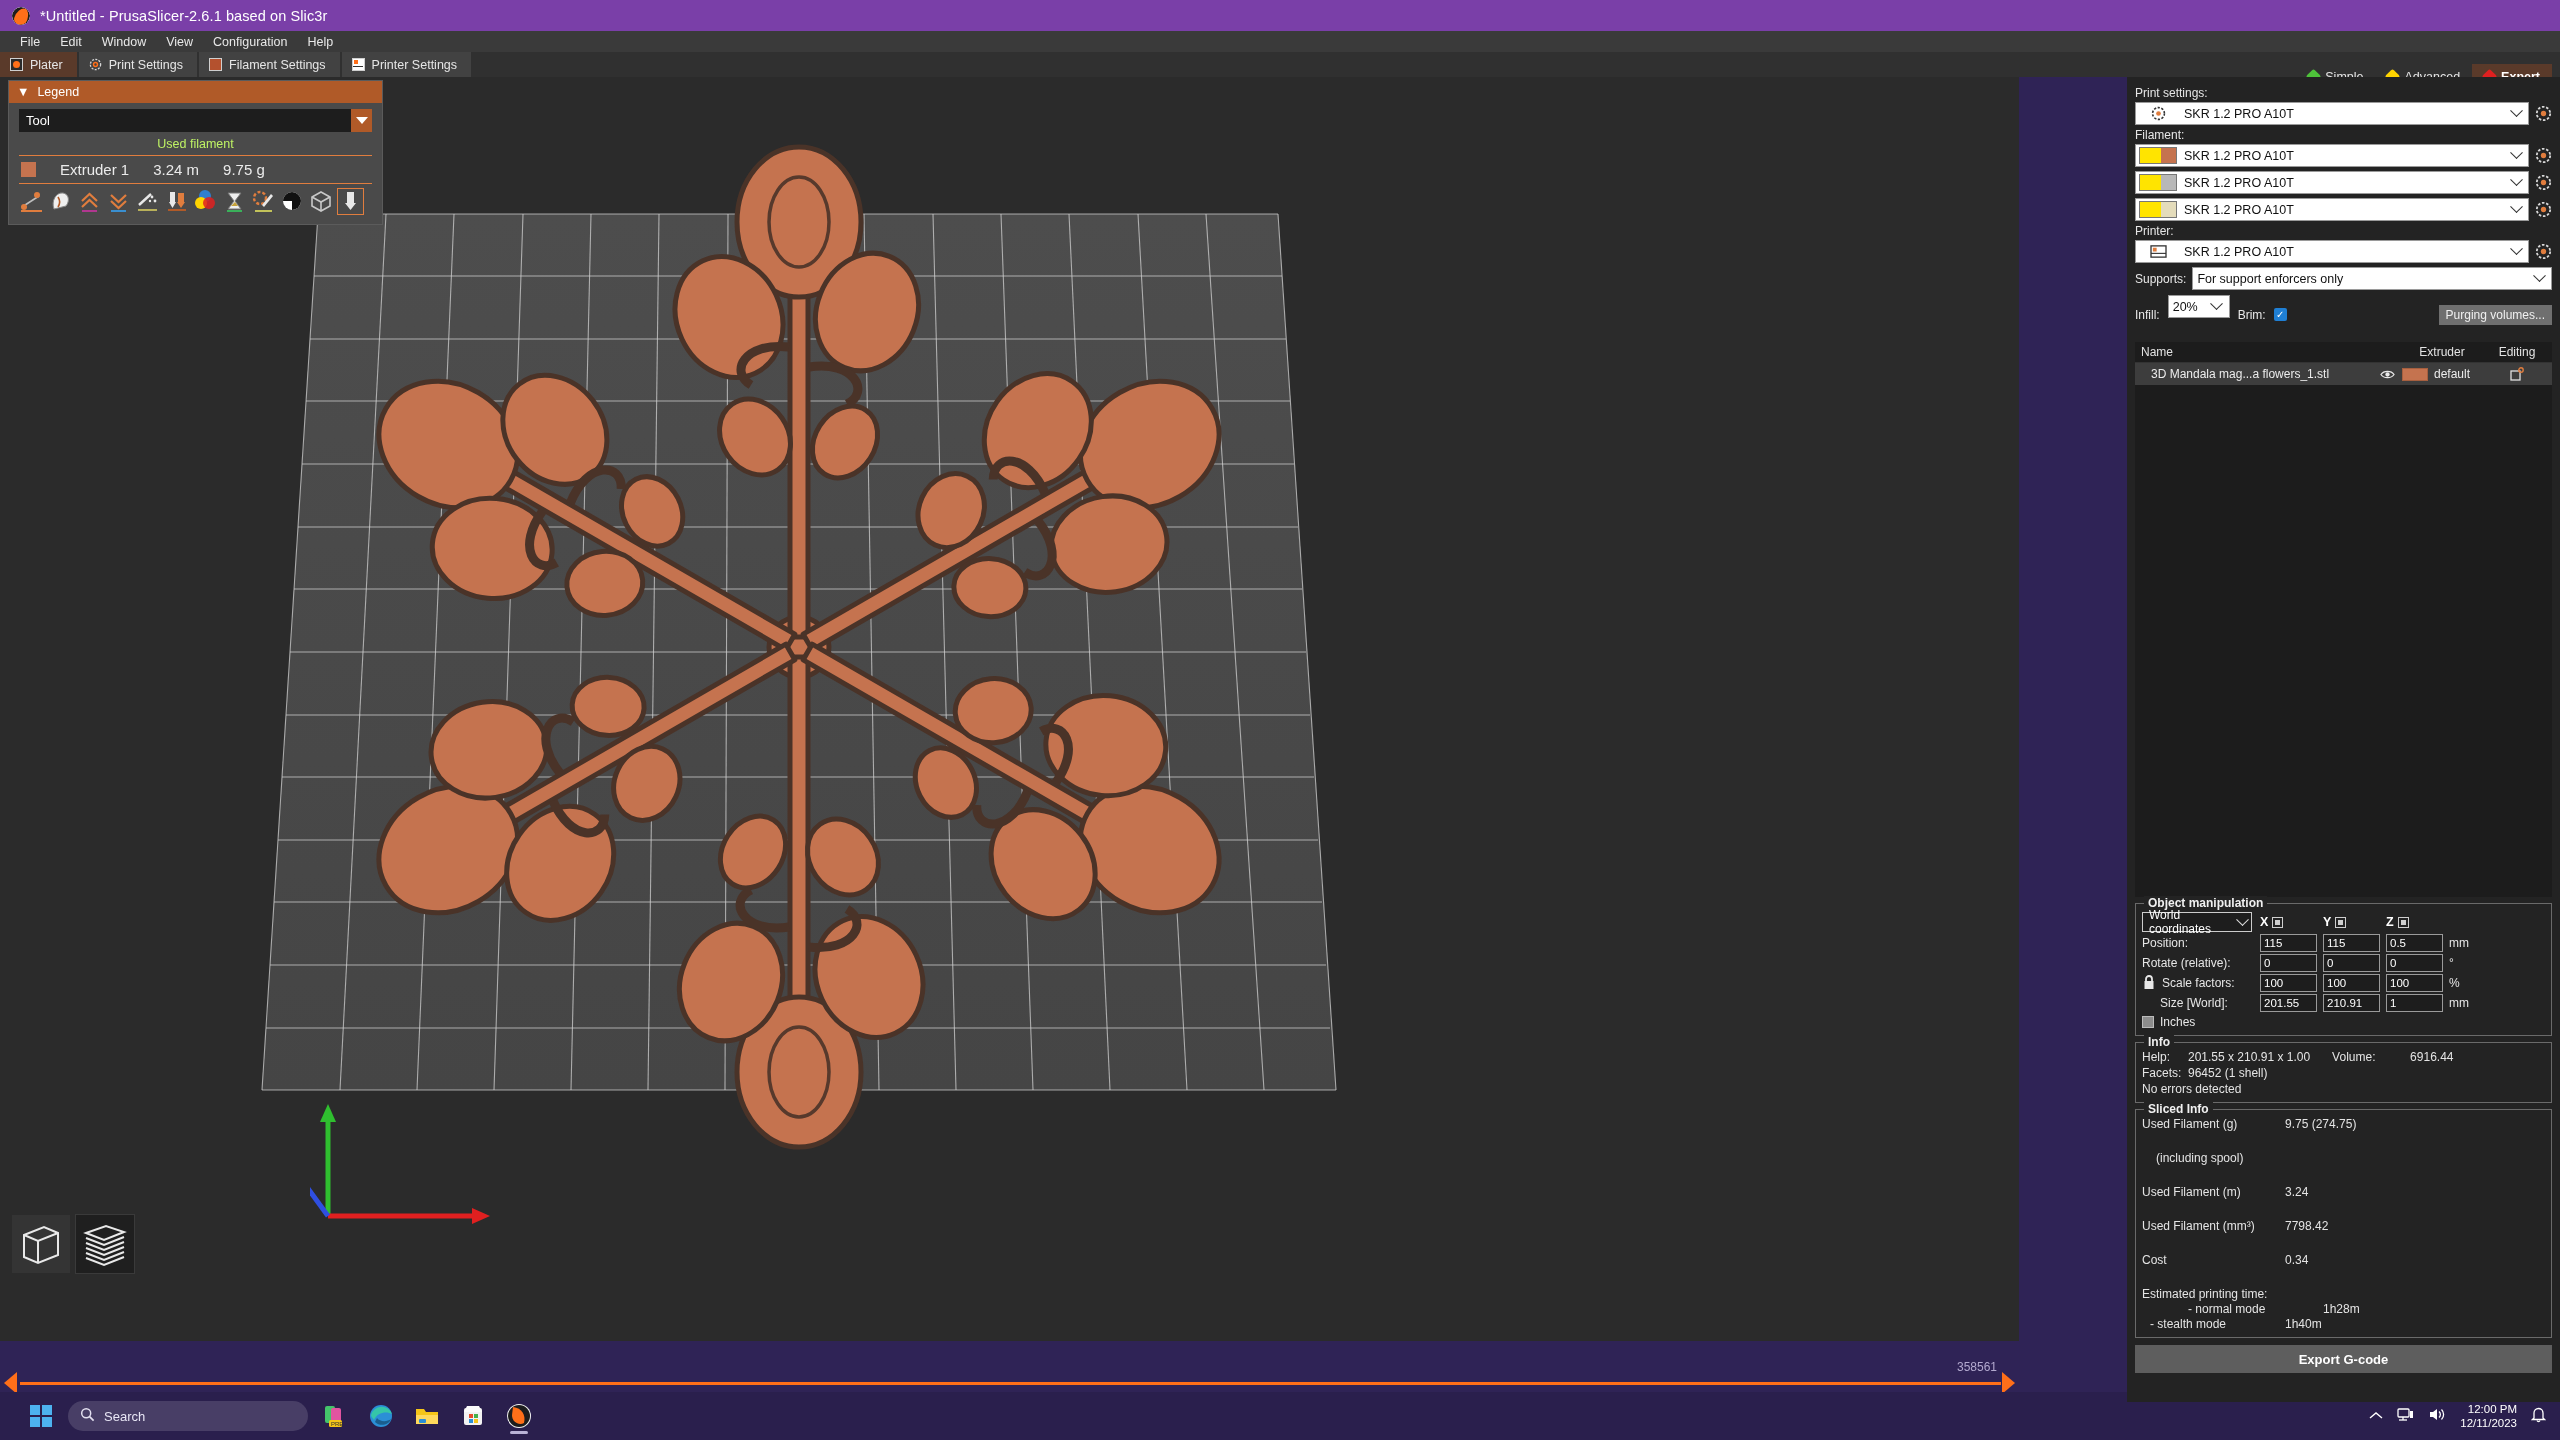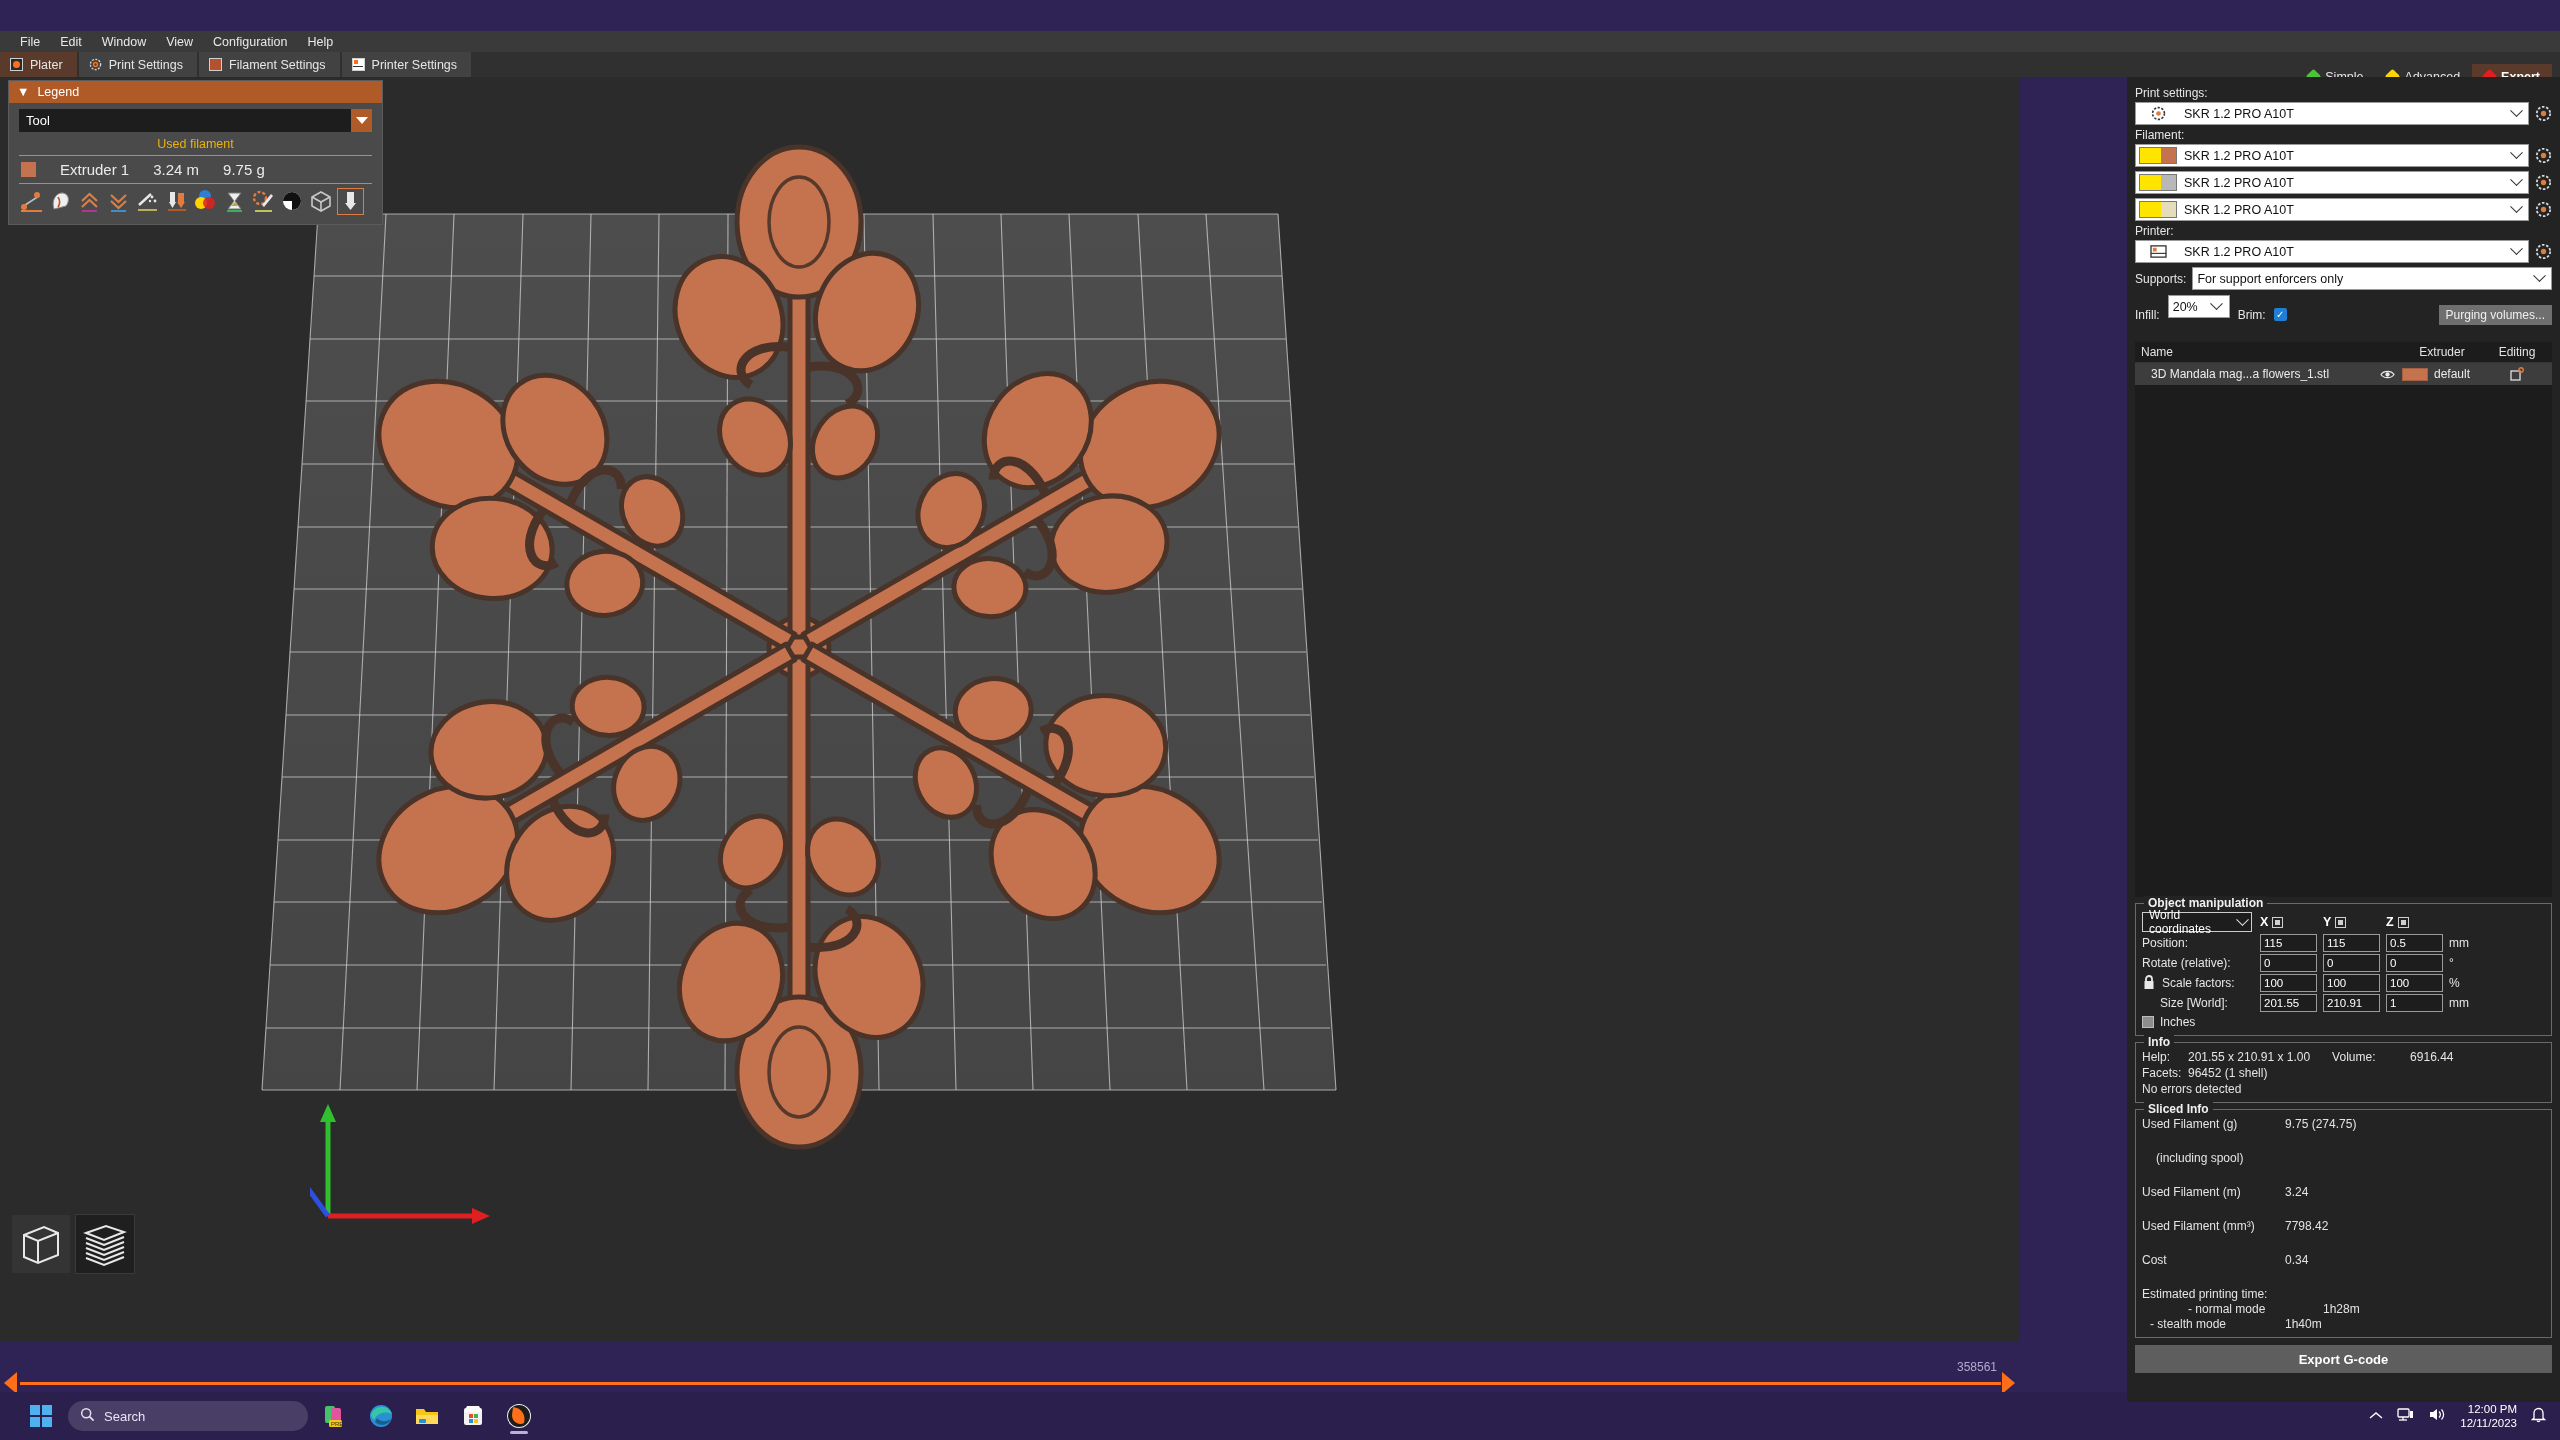--- a/index.html
+++ b/index.html
@@ -208,21 +208,21 @@
     margin-bottom: 2px;
   }
   .legend-select .caret-box {
     width: 21px; height: 23px; background: #b05a28;
     display: flex; align-items: center; justify-content: center;
   }
   .caret-dn {
     width:0;height:0;border-left:6px solid transparent;border-right:6px solid transparent;
     border-top:7px solid #fff;
   }
-  .legend-sub { text-align: center; padding: 3px 0 4px 0; font-size: 12.5px; color:#eab308; }
+  .legend-sub { text-align: center; padding: 3px 0 4px 0; font-size: 12.5px; color:#bef264; }
   .legend-rule { height: 1px; background: #e07d3e; }
   .legend-row {
     display: flex; align-items: center; gap: 24px;
     padding: 5px 2px 5px 2px; font-size: 15px;
   }
   .swatch { width: 15px; height: 15px; background: #c5734f; flex:0 0 auto; }
   .legend-icons {
     display: flex; align-items: center; gap: 4px;
     padding: 5px 0 6px 0;
   }
@@ -365,20 +365,24 @@
     background:#b9b2d6; border-radius:2px;
   }
   .tray { position:absolute; right: 14px; display:flex; align-items:center; gap:14px; color:#fff; }
   .tray .clock { font-size: 11.5px; line-height: 14px; text-align: right; }
 </style>
 </head>
 <body>
 
 <div class="app">
 
+  <div class="titlebar">
+    <div class="title-logo"></div>
+    <div class="title-text">*Untitled - PrusaSlicer-2.6.1 based on Slic3r</div>
+  </div>
 
   <div class="menubar">
     <div class="menu-item">File</div>
     <div class="menu-item">Edit</div>
     <div class="menu-item">Window</div>
     <div class="menu-item">View</div>
     <div class="menu-item">Configuration</div>
     <div class="menu-item">Help</div>
   </div>
 

